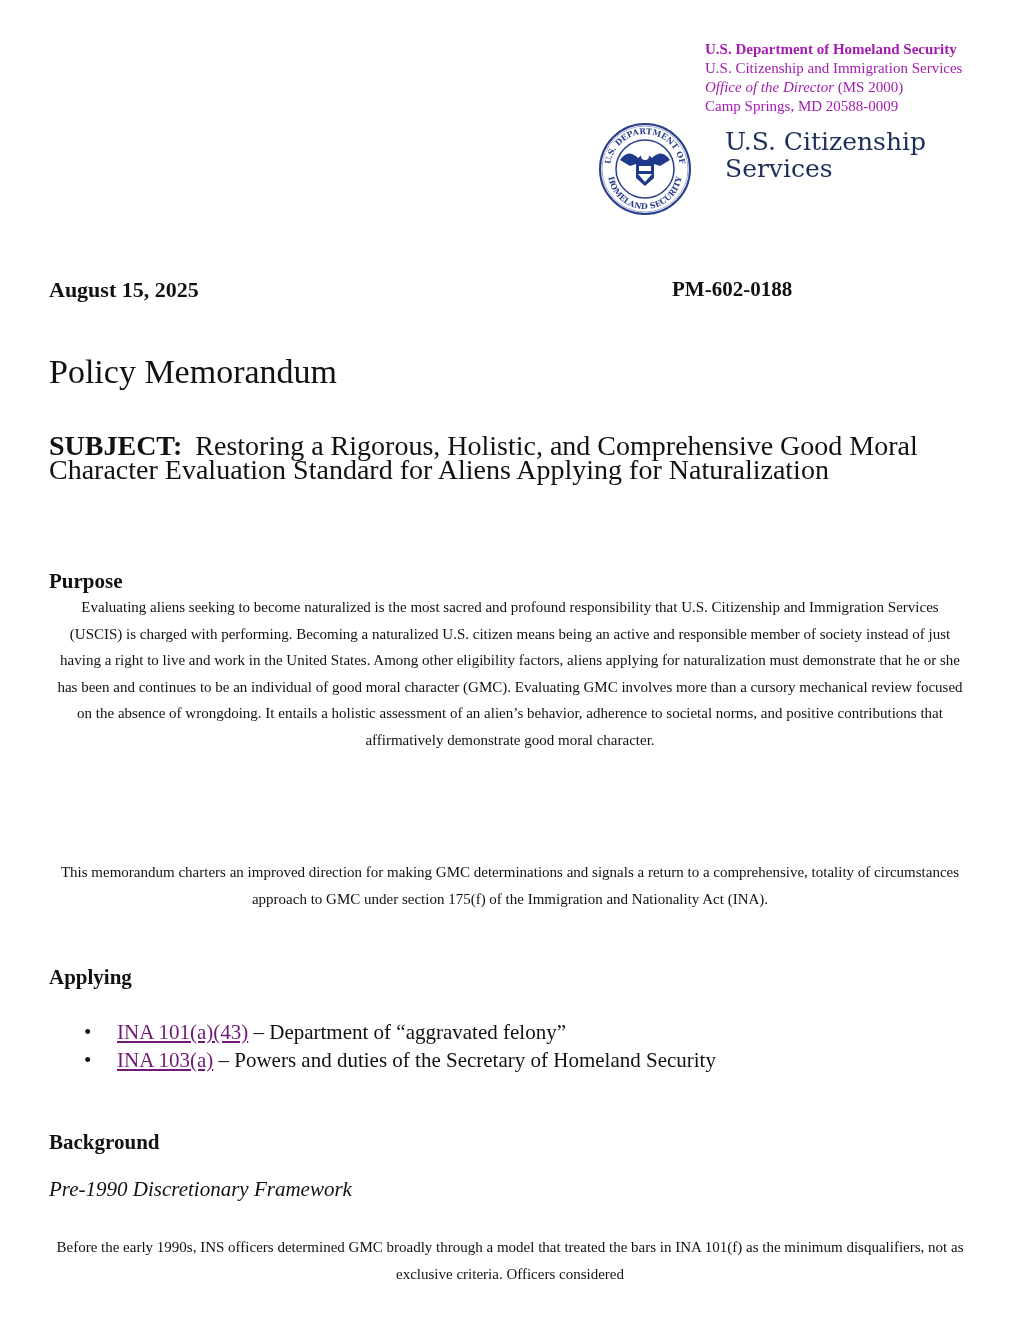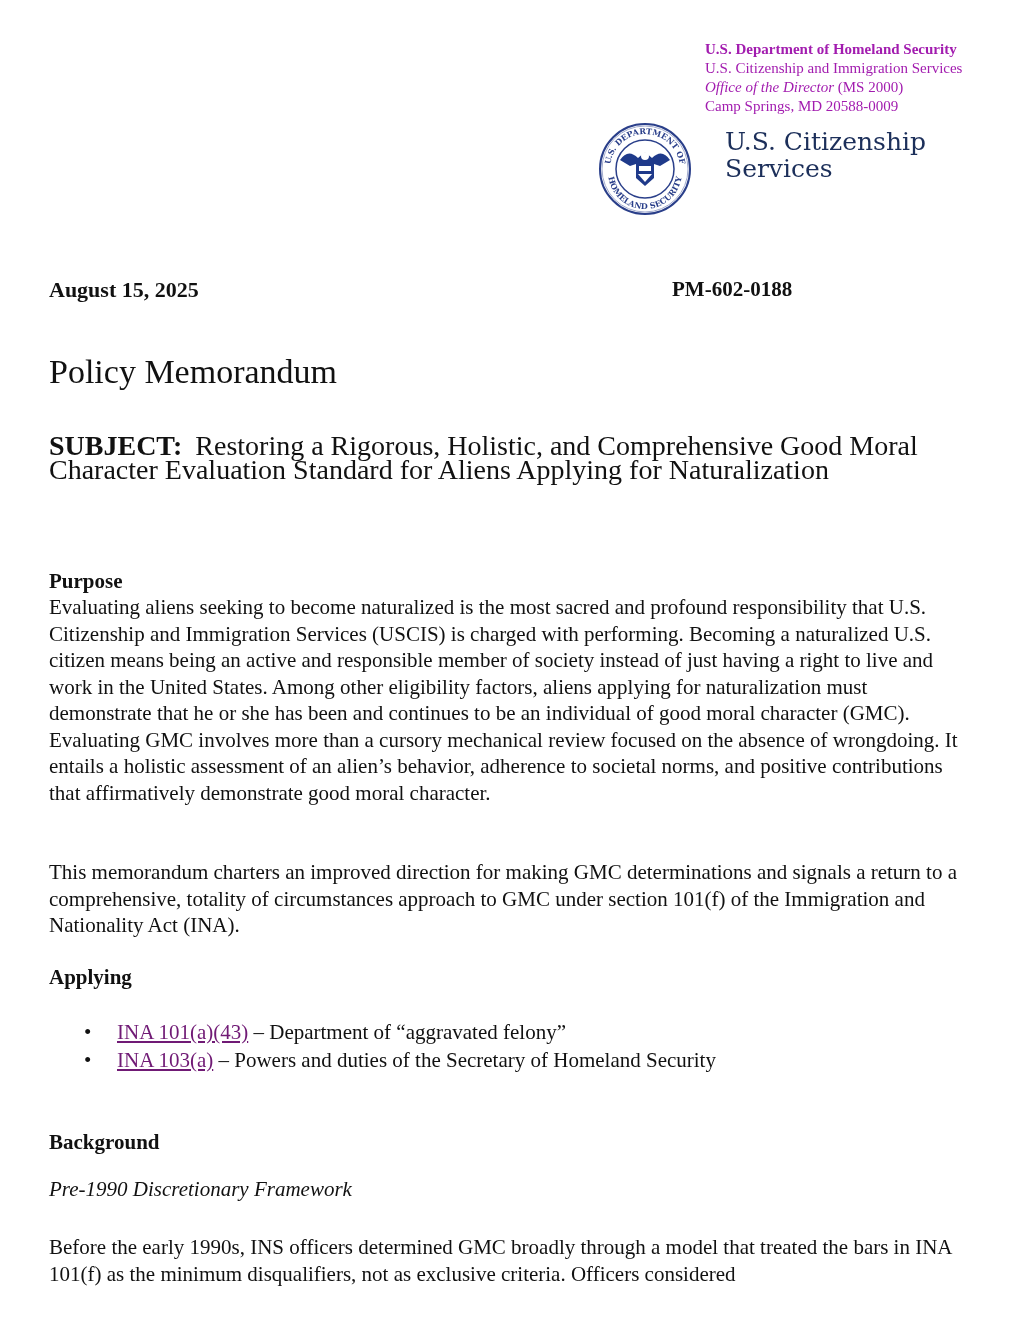--- a/index.html
+++ b/index.html
@@ -11,21 +11,21 @@
   .letterhead .office-italic { font-style: italic; }
   .seal { position: absolute; left: 598px; top: 122px; width: 94px; height: 94px; }
   .logo-text { position: absolute; left: 725px; top: 128px; color: #1c2f5a;
                font-family: "DejaVu Serif", serif; font-size: 25px; line-height: 27px; font-weight: 500; }
   .date { position: absolute; left: 49px; top: 277px; font-size: 22px; font-weight: bold; }
   .pm-number { position: absolute; left: 672px; top: 277px; font-size: 21px; font-weight: bold; }
   .title { position: absolute; left: 49px; top: 353px; font-size: 34px; }
   .subject { position: absolute; left: 49px; top: 434px; width: 880px; font-size: 28px; line-height: 24px; }
   .subject b { margin-right: 6px; }
   .h { position: absolute; left: 49px; font-size: 21px; font-weight: bold; }
-  .para { position: absolute; left: 49px; width: 910px; font-size: 21px; line-height: 26.5px; }
+  .para { position: absolute; left: 55px; width: 910px; font-size: 15px; line-height: 26.5px; text-align: center; }
   .italic-h { position: absolute; left: 49px; font-size: 21px; font-style: italic; }
   .bullets { position: absolute; left: 82px; top: 1018px; margin: 0; padding: 0; list-style: none;
              font-size: 21px; line-height: 28px; }
   .bullets li { position: relative; padding-left: 35px; }
   .bullets li .dot { position: absolute; left: 2px; top: 0; }
   .bullets a { color: #701a75; text-decoration: underline; }
 </style>
 </head>
 <body>
 
@@ -68,21 +68,21 @@
 
 <div class="title">Policy Memorandum</div>
 
 <div class="subject">
   <b>SUBJECT:</b>
   <span>Restoring a Rigorous, Holistic, and Comprehensive Good Moral Character Evaluation Standard for Aliens Applying for Naturalization</span>
 </div>
 
 <div class="h" style="top:541px;margin-top:28px;">Purpose</div>
 <div class="para" style="top:594px;">Evaluating aliens seeking to become naturalized is the most sacred and profound responsibility that U.S. Citizenship and Immigration Services (USCIS) is charged with performing. Becoming a naturalized U.S. citizen means being an active and responsible member of society instead of just having a right to live and work in the United States. Among other eligibility factors, aliens applying for naturalization must demonstrate that he or she has been and continues to be an individual of good moral character (GMC). Evaluating GMC involves more than a cursory mechanical review focused on the absence of wrongdoing. It entails a holistic assessment of an alien’s behavior, adherence to societal norms, and positive contributions that affirmatively demonstrate good moral character.</div>
-<div class="para" style="top:859px;">This memorandum charters an improved direction for making GMC determinations and signals a return to a comprehensive, totality of circumstances approach to GMC under section 101(f) of the Immigration and Nationality Act (INA).</div>
+<div class="para" style="top:859px;">This memorandum charters an improved direction for making GMC determinations and signals a return to a comprehensive, totality of circumstances approach to GMC under section 175(f) of the Immigration and Nationality Act (INA).</div>
 
 <div class="h" style="top:965px;">Applying</div>
 <ul class="bullets">
   <li>
     <span class="dot">•</span>
     <a href="#">INA 101(a)(43)</a><span> – Department of “aggravated felony”</span>
   </li>
   <li>
     <span class="dot">•</span>
     <a href="#">INA 103(a)</a><span> – Powers and duties of the Secretary of Homeland Security</span>

